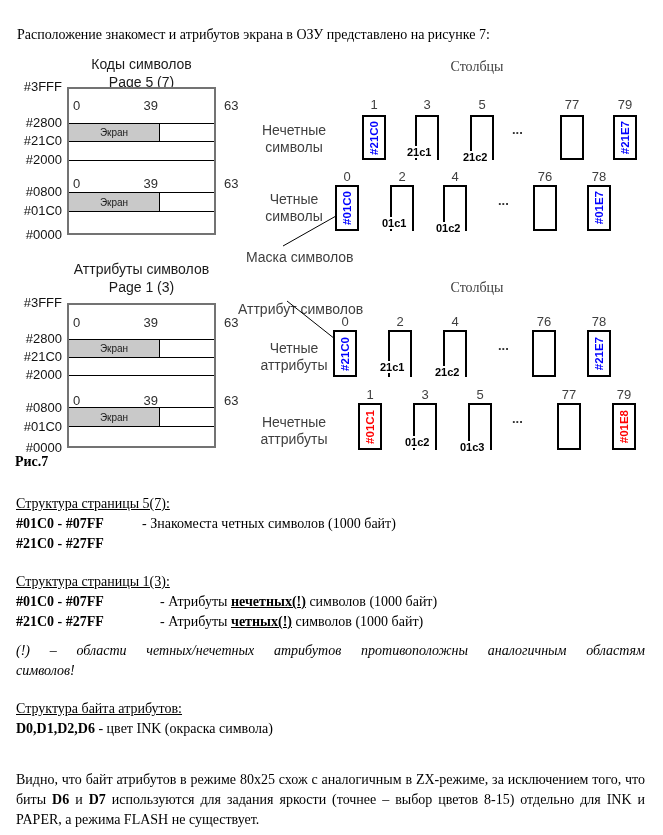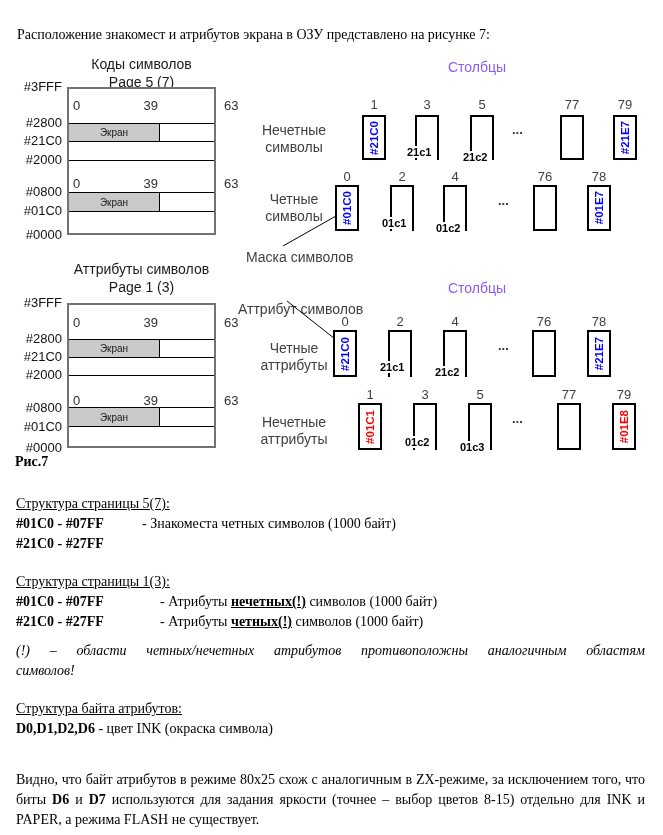--- a/index.html
+++ b/index.html
@@ -16,21 +16,21 @@
   .screenwrap{height:100%;display:flex;}
   .gray{width:91px;box-sizing:border-box;border-right:1px solid #000;background:#c9c9c9;
         display:flex;align-items:center;justify-content:center;
         font-family:"Liberation Sans",sans-serif;font-size:10px;color:#1a1a1a;}
   .addr{position:absolute;left:0;width:62px;text-align:right;
         font-family:"Liberation Sans",sans-serif;font-size:13px;color:#111;}
   .axl{position:absolute;font-family:"Liberation Sans",sans-serif;font-size:13px;color:#2e2e2e;}
   .axr{text-align:right;width:20px;}
   
   .colstitle{position:absolute;left:427px;width:100px;text-align:center;
-             font-family:Liberation Sans, sans-serif;font-size:14px;color:#8b5cf6;}
+             font-family:Liberation Serif, serif;font-size:14px;color:#404040;}
   .colnum{position:absolute;width:24px;text-align:center;
           font-family:"Liberation Sans",sans-serif;font-size:13px;color:#3f3f3f;}
   .cbox,.obox,.fbox{position:absolute;width:24px;box-sizing:border-box;border:2px solid #000;
         background:#fff;display:flex;align-items:center;justify-content:center;}
   .obox{border-bottom:none;}
   .vtext{writing-mode:vertical-rl;transform:rotate(180deg);
          font-family:"Liberation Sans",sans-serif;font-weight:bold;font-size:11.5px;}
   .blue{color:#0000FF;}
   .red{color:#FF0000;}
   .sub{position:absolute;font-family:"Liberation Sans",sans-serif;font-weight:bold;font-size:11px;

